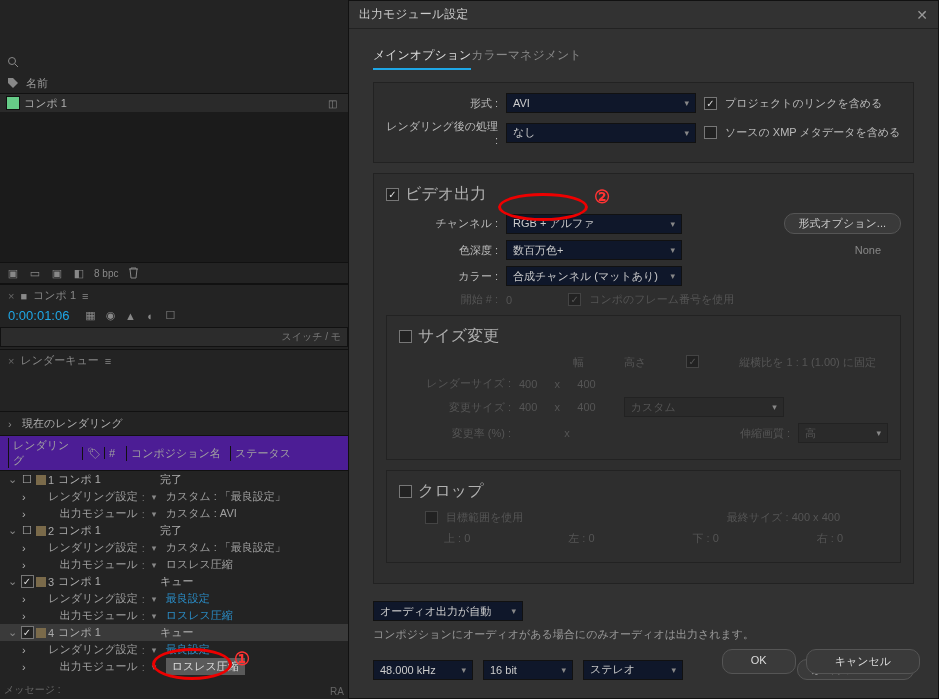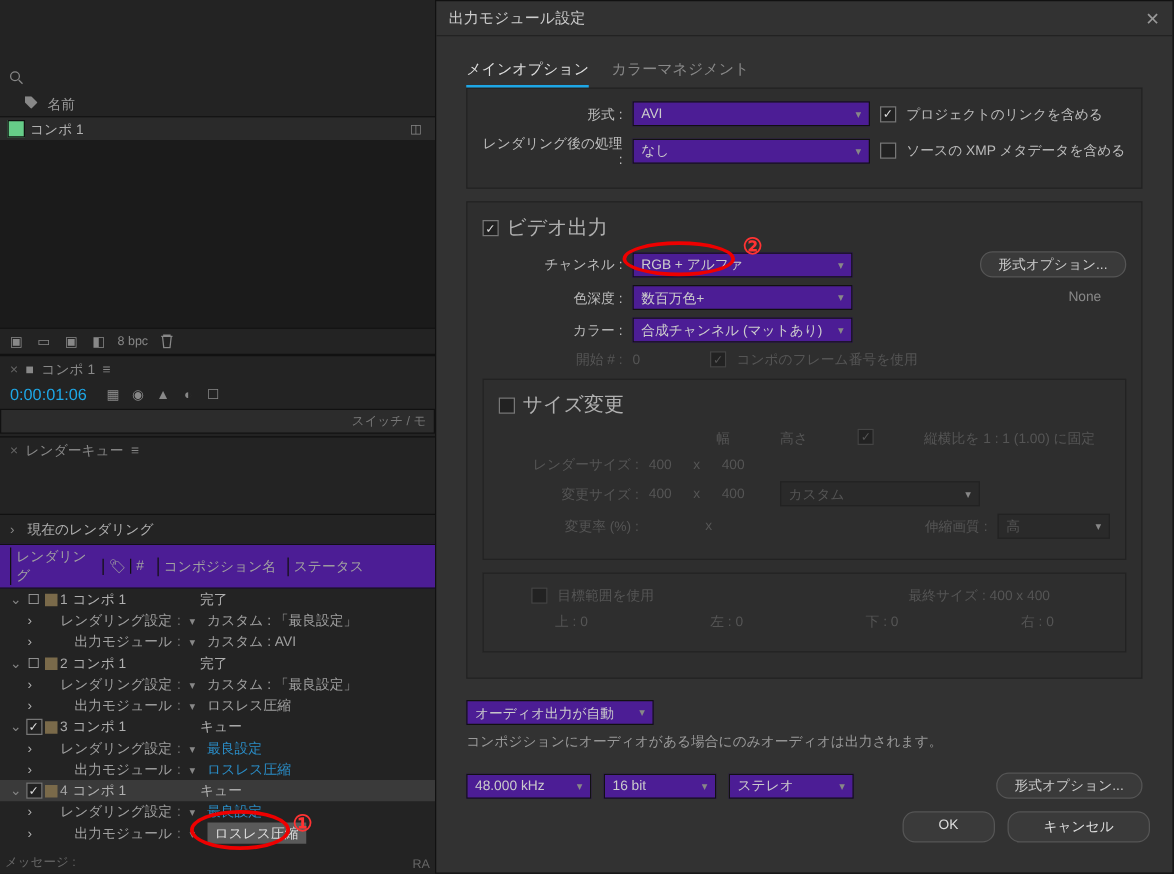--- a/index.html
+++ b/index.html
@@ -1,21 +1,21 @@
 <!DOCTYPE html>
 <html><head>
 <meta charset="utf-8">
 <style>
 * { margin: 0; padding: 0; box-sizing: border-box; font-family: "Meiryo UI", "Hiragino Sans", sans-serif; }
 body { width: 939px; height: 699px; background: #1e1e1e; color: #b0b0b0; font-size: 11px; overflow: hidden; position: relative; }
 
 
 .left-panel { position: absolute; left: 0; top: 0; width: 348px; height: 699px; background: #232323; }
 .search-row { display: flex; align-items: center; height: 24px; margin-top: 50px; padding: 0 6px; }
-.proj-head { display: flex; align-items: center; padding: 2px 18px; font-size: 11px; color: #9a9a9a; border-bottom: 1px solid #111; }
+.proj-head { display: flex; align-items: center; padding: 2px 6px; font-size: 11px; color: #9a9a9a; border-bottom: 1px solid #111; }
 .proj-head .tag { width: 14px; text-align: center; }
 .proj-head .name { margin-left: 6px; }
 .proj-row { display: flex; align-items: center; padding: 2px 6px; height: 18px; background: #2a2a2a; }
 .proj-row .icon { width: 14px; height: 14px; background: #6c8; margin-right: 4px; border: 1px solid #111; }
 .proj-row .label { flex: 1; }
 .proj-row .endicon { width: 14px; font-size: 10px; color: #888; }
 
 .fill-dark { background: #1b1b1b; height: 150px; }
 
 .toolbar-row { display: flex; align-items: center; gap: 8px; padding: 2px 6px; height: 22px; border-top: 1px solid #111; border-bottom: 1px solid #111; background: #232323; }
@@ -67,29 +67,29 @@
 
 .anno { position: absolute; border: 3px solid #e00; border-radius: 50%; pointer-events: none; }
 .anno-num { position: absolute; color: #f33; font-size: 18px; font-weight: bold; pointer-events: none; }
 
 
 .dialog { position: absolute; left: 348px; top: 0; width: 591px; height: 699px; background: #323232; border: 1px solid #111; }
 .dlg-title { display: flex; align-items: center; justify-content: space-between; padding: 4px 10px; height: 28px; font-size: 12px; color: #ccc; border-bottom: 1px solid #222; }
 .dlg-close { font-size: 14px; color: #999; cursor: pointer; }
 
 .dlg-body { padding: 18px 24px 12px 24px; }
-.tabs { display: flex; gap: 18px; margin-bottom: 0; font-size: 12px; }
+.tabs { display: flex; margin-bottom: 12px; font-size: 12px; }
 .tabs .tab { color: #888; padding-bottom: 4px; }
 .tabs .tab.active { color: #ddd; border-bottom: 2px solid #1ea7e6; }
 
 .group { border: 1px solid #222; padding: 10px 12px; margin-bottom: 10px; background: #2e2e2e; }
 .frow { display: flex; align-items: center; gap: 8px; margin-bottom: 6px; font-size: 11px; }
 .frow .flabel { width: 112px; text-align: right; color: #bbb; }
 .frow .flabel-dim { width: 112px; text-align: right; color: #555; }
-.sel { background: #4c1d95; border: 1px solid #111; color: #ccc; height: 20px; display: flex; align-items: center; justify-content: space-between; padding: 0 6px; }
+.sel { background: #0f172a; border: 1px solid #111; color: #ccc; height: 20px; display: flex; align-items: center; justify-content: space-between; padding: 0 6px; }
 .sel .arr { font-size: 9px; color: #888; }
 .sel-190 { width: 190px; }
 .sel-176 { width: 176px; }
 .sel-100 { width: 100px; }
 .sel-90 { width: 90px; }
 .sel-dim { background: #2a2a2a; color: #555; border-color: #222; }
 
 .chkbox { width: 13px; height: 13px; border: 1px solid #777; display: inline-flex; align-items: center; justify-content: center; font-size: 10px; color: #ddd; background: #222; }
 .chkbox.on::after { content: "✓"; }
 .chklabel { color: #bbb; }
@@ -403,20 +403,24 @@
           <span style="flex:1;"></span>
           <span>伸縮画質 :</span>
           <div class="sel sel-dim sel-90">
               <span>高</span>
               <span class="arr">▾</span>
             </div>
         </div>
       </div>
 
       <div class="group">
+        <div class="group-head">
+          <span class="chkbox"></span>
+          <span>クロップ</span>
+        </div>
         <div class="frow dimtxt">
           <span style="width:18px;"></span>
           <span class="chkbox" style="border-color:#444;"></span>
           <span>目標範囲を使用</span>
           <span style="flex:1;"></span>
           <span>最終サイズ : 400 x 400</span>
           <span style="width:40px;"></span>
         </div>
         <div class="frow dimtxt" style="justify-content:space-around;">
           <span><span>上 :</span> <span>0</span></span>

